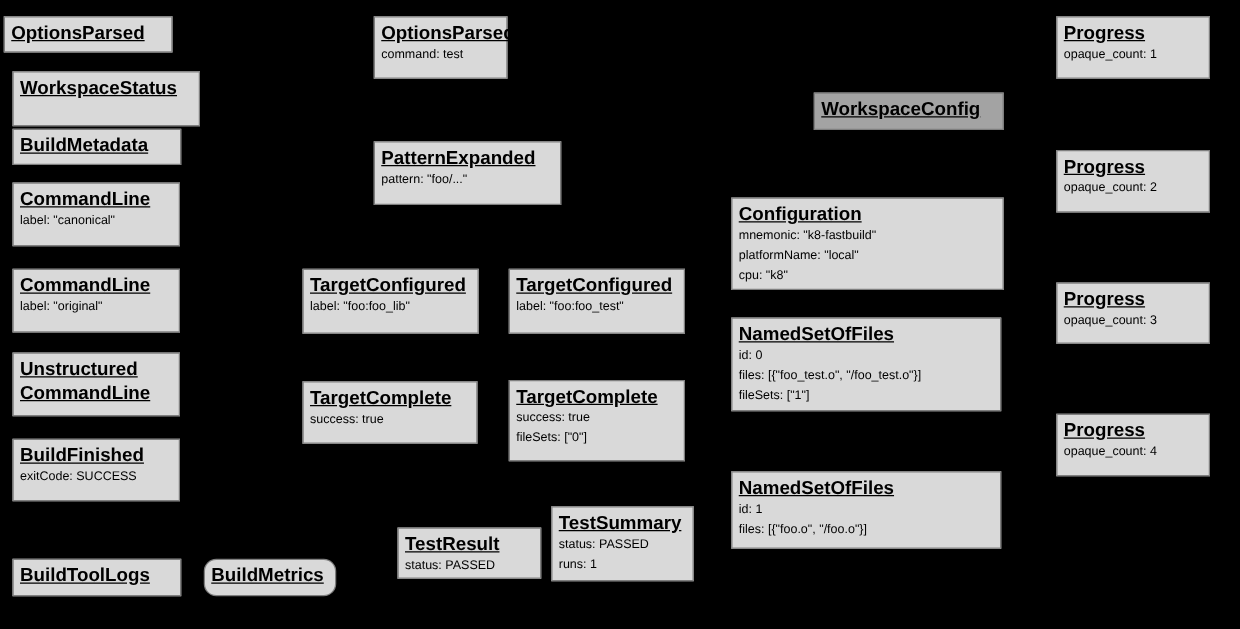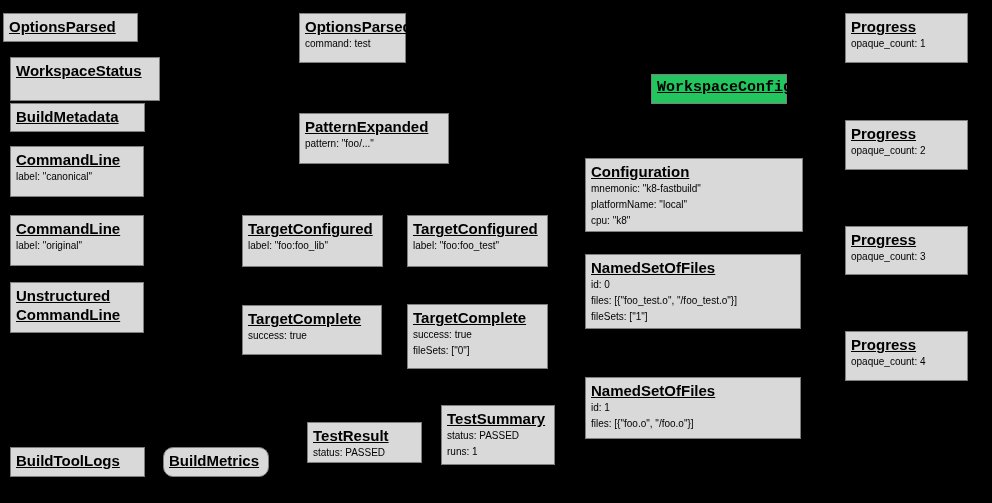--- a/index.html
+++ b/index.html
@@ -54,20 +54,24 @@
       <div class="field">label: "canonical"</div>
     </div>
     <div class="box" style="left: 10px; top: 215px; width: 134px; height: 51px; background: rgb(217, 217, 217); border-color: rgb(127, 127, 127); color: rgb(0, 0, 0);">
       <div class="title">CommandLine</div>
       <div class="field">label: "original"</div>
     </div>
     <div class="box" style="left: 10px; top: 282px; width: 134px; height: 51px; background: rgb(217, 217, 217); border-color: rgb(127, 127, 127); color: rgb(0, 0, 0);">
       <div class="title">Unstructured</div>
       <div class="title">CommandLine</div>
     </div>
+    <div class="box" style="left: 10px; top: 351px; width: 134px; height: 50px; background: rgb(217, 217, 217); border-color: rgb(127, 127, 127); color: rgb(0, 0, 0);">
+      <div class="title">BuildFinished</div>
+      <div class="field">exitCode: SUCCESS</div>
+    </div>
     <div class="box" style="left: 10px; top: 447px; width: 135px; height: 30px; background: rgb(217, 217, 217); border-color: rgb(127, 127, 127); color: rgb(0, 0, 0);">
       <div class="title">BuildToolLogs</div>
     </div>
     <div class="box" style="left: 163px; top: 447px; width: 106px; height: 30px; background: rgb(217, 217, 217); border-color: rgb(127, 127, 127); color: rgb(0, 0, 0); border-radius: 10px;">
       <div class="title">BuildMetrics</div>
     </div>
     <div class="box" style="left: 299px; top: 13px; width: 107px; height: 50px; background: rgb(217, 217, 217); border-color: rgb(127, 127, 127); color: rgb(0, 0, 0);">
       <div class="title">OptionsParsed</div>
       <div class="field">command: test</div>
     </div>
@@ -85,30 +89,30 @@
     </div>
     <div class="box" style="left: 242px; top: 305px; width: 140px; height: 50px; background: rgb(217, 217, 217); border-color: rgb(127, 127, 127); color: rgb(0, 0, 0);">
       <div class="title">TargetComplete</div>
       <div class="field">success: true</div>
     </div>
     <div class="box" style="left: 407px; top: 304px; width: 141px; height: 65px; background: rgb(217, 217, 217); border-color: rgb(127, 127, 127); color: rgb(0, 0, 0);">
       <div class="title">TargetComplete</div>
       <div class="field">success: true</div>
       <div class="field">fileSets: ["0"]</div>
     </div>
-    <div class="box" style="left: 307px; top: 422px; width: 115px; height: 41px; background: rgb(217, 217, 217); border-color: rgb(127, 127, 127); color: rgb(0, 0, 0);">
+    <div class="box" style="left: 318px; top: 422px; width: 115px; height: 41px; background: rgb(217, 217, 217); border-color: rgb(127, 127, 127); color: rgb(0, 0, 0);">
       <div class="title">TestResult</div>
       <div class="field">status: PASSED</div>
     </div>
     <div class="box" style="left: 441px; top: 405px; width: 114px; height: 60px; background: rgb(217, 217, 217); border-color: rgb(127, 127, 127); color: rgb(0, 0, 0);">
       <div class="title">TestSummary</div>
       <div class="field">status: PASSED</div>
       <div class="field">runs: 1</div>
     </div>
-    <div class="box" style="left: 651px; top: 74px; width: 136px; height: 30px; background: #22c55e; border-color: rgb(127, 127, 127); color: rgb(0, 0, 0); font-family: Liberation Mono, monospace;">
+    <div class="box" style="left: 651px; top: 74px; width: 152px; height: 30px; background: #a3a3a3; border-color: rgb(127, 127, 127); color: rgb(0, 0, 0);">
       <div class="title">WorkspaceConfig</div>
     </div>
     <div class="box" style="left: 585px; top: 158px; width: 218px; height: 74px; background: rgb(217, 217, 217); border-color: rgb(127, 127, 127); color: rgb(0, 0, 0);">
       <div class="title">Configuration</div>
       <div class="field">mnemonic: "k8-fastbuild"</div>
       <div class="field">platformName: "local"</div>
       <div class="field">cpu: "k8"</div>
     </div>
     <div class="box" style="left: 585px; top: 254px; width: 216px; height: 75px; background: rgb(217, 217, 217); border-color: rgb(127, 127, 127); color: rgb(0, 0, 0);">
       <div class="title">NamedSetOfFiles</div>

